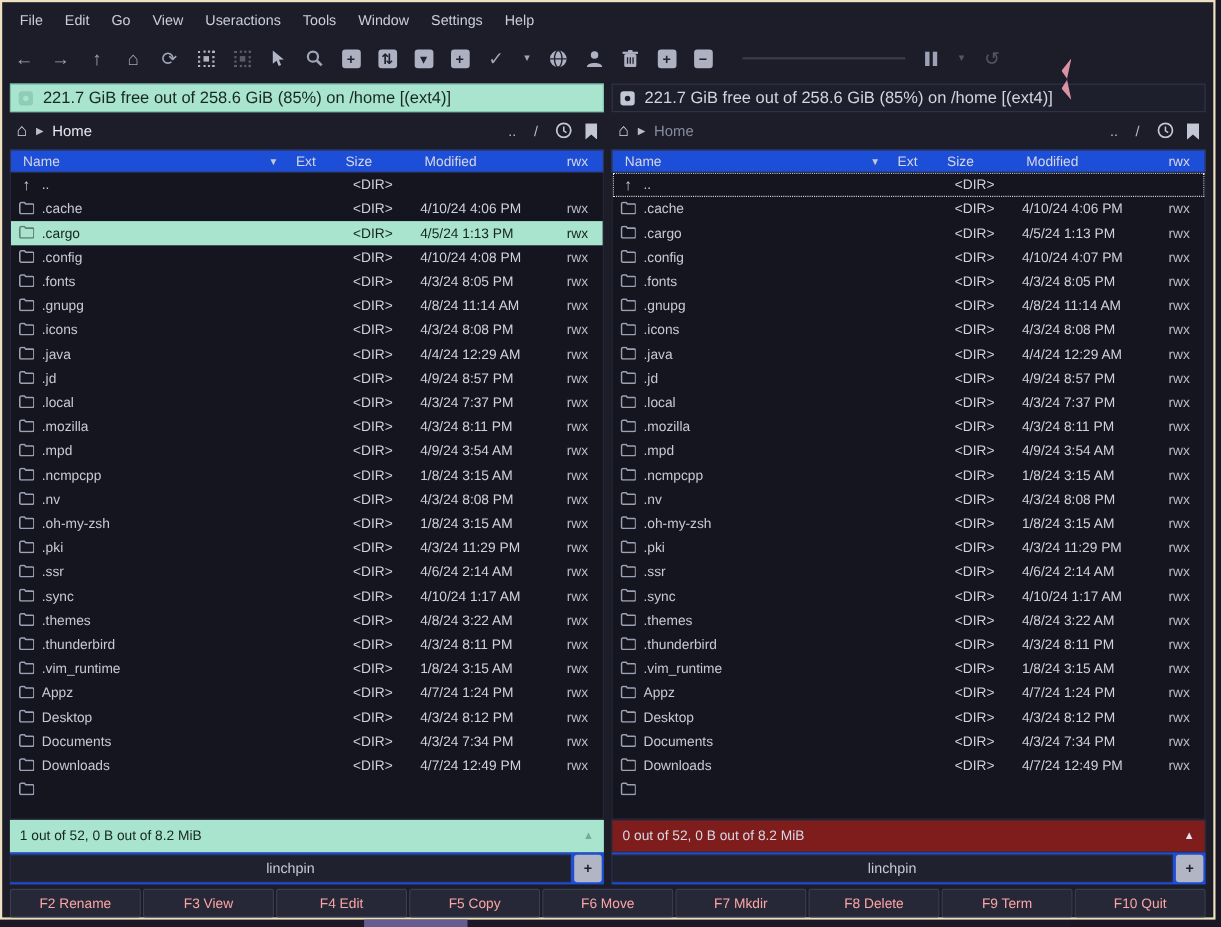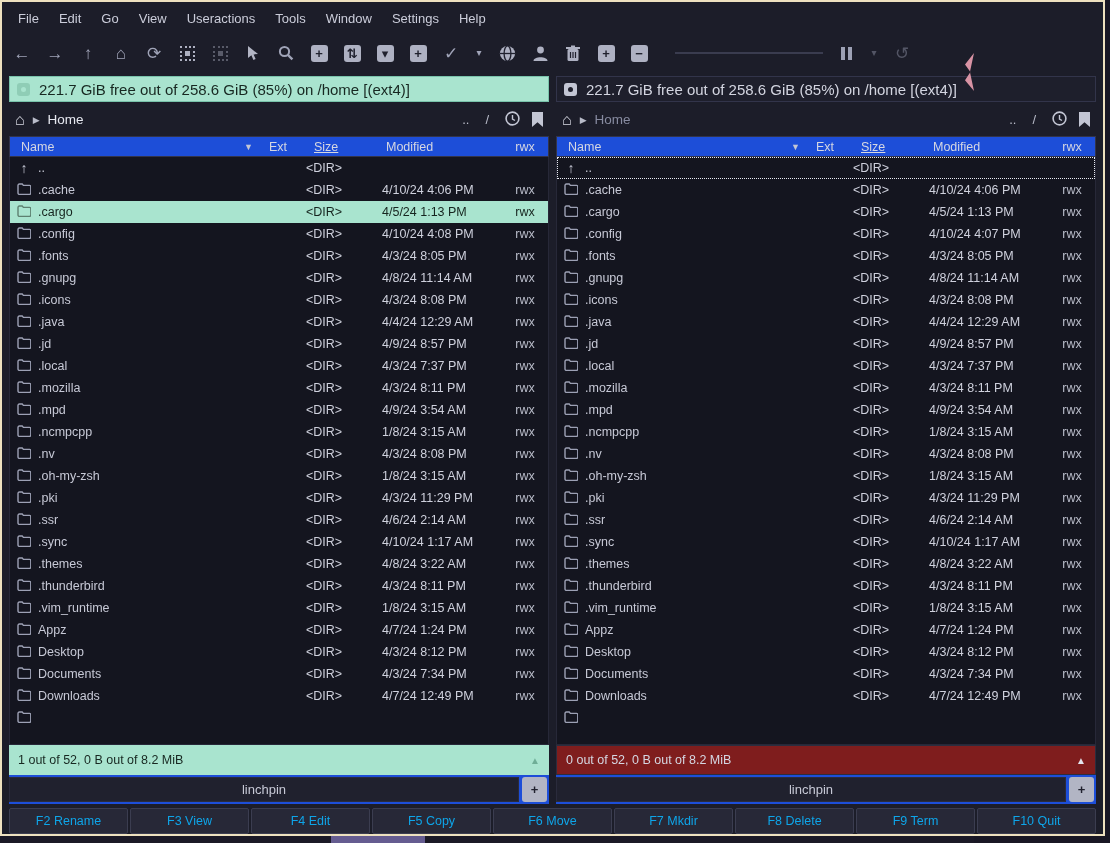--- a/index.html
+++ b/index.html
@@ -57,31 +57,31 @@
   .path-btn { color:#b9bcc9; font-size:13px; padding:0 4px; }
   .bookmark { width:11px; height:15px; background:#c3c6d4;
               clip-path:polygon(0 0,100% 0,100% 100%,50% 68%,0 100%); }
 
   .cols-head { height:21px; display:grid; grid-template-columns:28px 1fr 45px 68px 128px 46px;
                align-items:center; background:#1d4ed8; border:1px solid #32344a;
                font-size:12.5px; color:#d5d7e2; flex:none; }
   .cols-head .h-name { grid-column:1 / 3; padding-left:11px; display:flex; align-items:center; }
   .cols-head .sort { margin-left:auto; font-size:9px; color:#c3c6d4; padding-right:8px; }
   .h-ext { padding-left:8px; }
-  .h-size { padding-left:8px;text-decoration:underline; }
+  .h-size { padding-left:8px; }
   .h-mod { padding-left:12px; }
   .h-perm { text-align:center; }
 
   .filelist { flex:1; background:#14151f; border:1px solid #272838; border-top:none;
               overflow:hidden; position:relative; }
   .row { height:22px; display:grid; grid-template-columns:28px 1fr 45px 68px 128px 46px;
          align-items:center; font-size:12.5px; color:#c7c9d6; }
   .row .c-icon { display:flex; justify-content:center; align-items:center; color:#9da1b5; }
   .row .c-name { white-space:nowrap; overflow:hidden; }
-  .row .c-size { text-align:left; padding-right:2px; color:#cfd1dd; }
+  .row .c-size { text-align:center; padding-right:2px; color:#cfd1dd; }
   .row .c-mod { padding-left:8px; color:#cfd1dd; white-space:nowrap; }
   .row .c-perm { text-align:center; color:#b9bcc9; }
   .row.selected { background:#a9e4cf; }
   .row.selected, .row.selected .c-size, .row.selected .c-mod,
   .row.selected .c-perm { color:#16251f; }
   .row.selected .c-icon { color:#5d8070; }
   .row.focused { outline:1px dotted #e8eaf2; outline-offset:-1px; }
   .updir { font-size:14px; font-weight:bold; color:#c7c9d6; }
 
   .statusbar { height:30px; display:flex; align-items:center; padding:0 9px;
@@ -97,21 +97,21 @@
   .tab { flex:1; height:25px; background:#20212e; display:flex; align-items:center;
          justify-content:center; color:#c7c9d6; font-size:13px; border:1px solid #2a2b3c; }
   .newtab-btn { width:25px; height:25px; margin-left:3px; background:#b2b5c4; color:#20212e;
                 border-radius:3px; display:flex; align-items:center; justify-content:center;
                 font-weight:bold; font-size:13px; flex:none; }
 
   
   #fkeybar { height:26px; display:flex; gap:2px; padding:0 7px; margin-top:4px; flex:none; }
   .fkey { flex:1; background:#272837; border:1px solid #3b3d50; border-radius:2px;
           display:flex; align-items:center; justify-content:center;
-          font-size:12.5px; color:#0ea5e9; }
+          font-size:12.5px; color:#fca5a5; }
 
   
   #statusline { height:22px; display:flex; align-items:center; padding:0 11px;
                 font-size:13px; color:#ccced9; flex:none; }
 
   
   #taskbar-item { position:absolute; left:331px; top:836px; width:94px; height:7px;
                   background:#655c90; }
   #mouse-cursor { position:absolute; right:0; top:53px; width:9px; height:38px;
                   background:#d893a4; clip-path:polygon(100% 0,0 30%,60% 50%,0 72%,100% 100%,55% 50%); }

